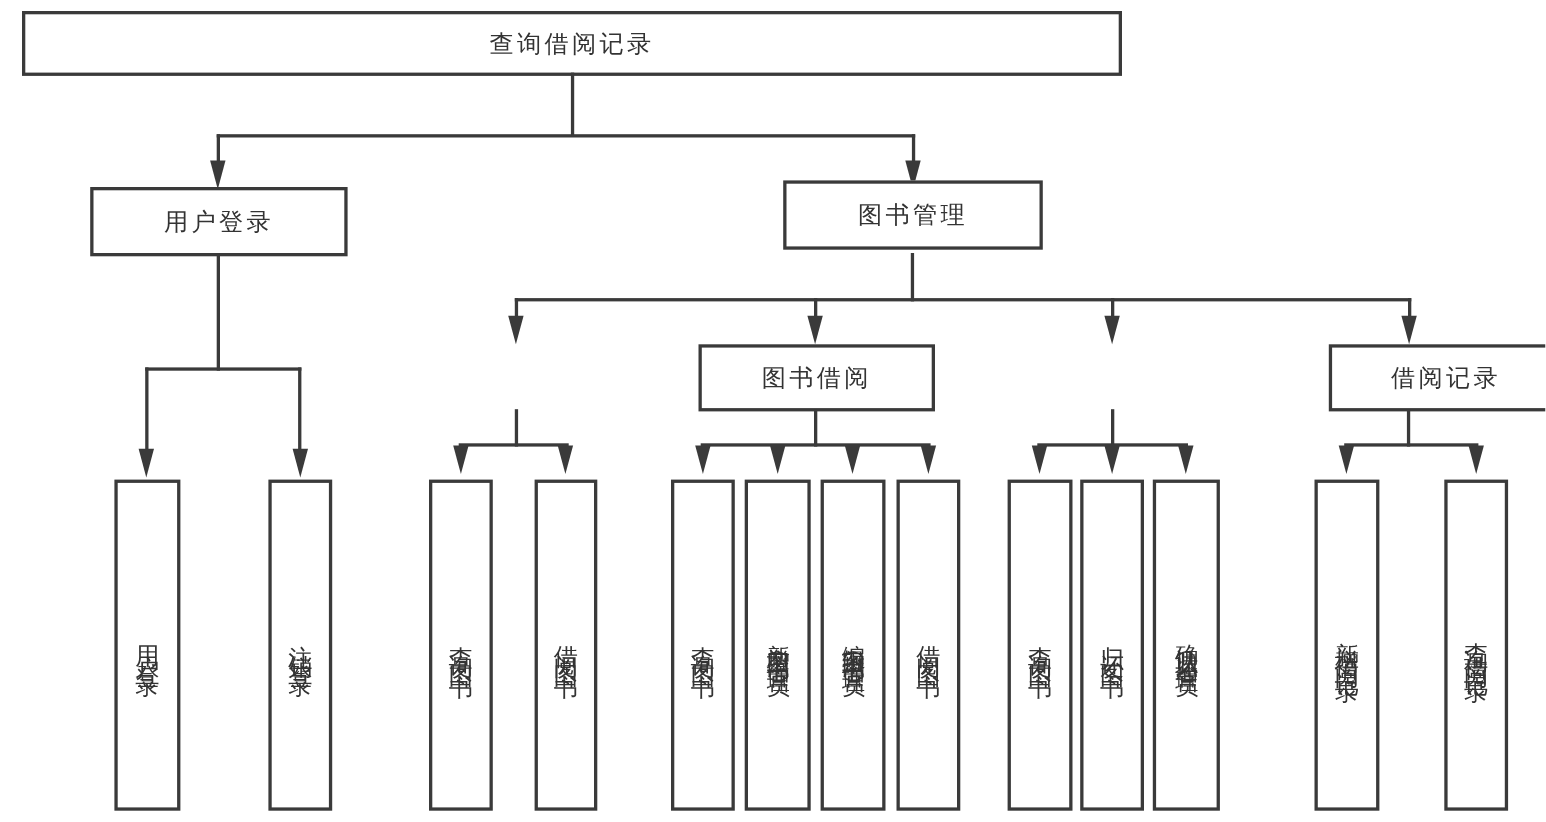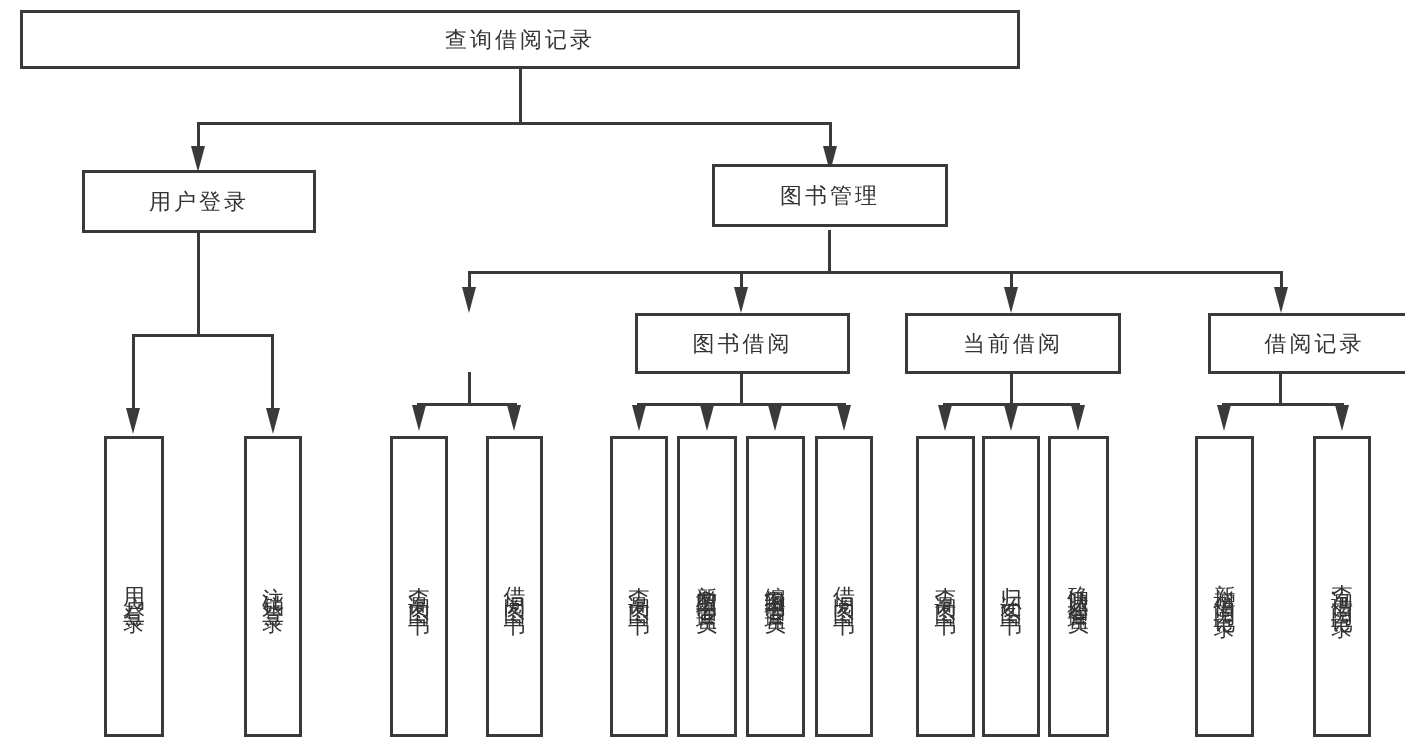--- a/index.html
+++ b/index.html
@@ -63,21 +63,20 @@
   <div class="vline" style="left:468px;top:271px;height:18px;"></div>
   <div class="arrow" style="left:462px;top:287px;"></div>
   <div class="vline" style="left:740px;top:271px;height:18px;"></div>
   <div class="arrow" style="left:734px;top:287px;"></div>
   <div class="vline" style="left:1010px;top:271px;height:18px;"></div>
   <div class="arrow" style="left:1004px;top:287px;"></div>
   <div class="vline" style="left:1280px;top:271px;height:18px;"></div>
   <div class="arrow" style="left:1274px;top:287px;"></div>
 
   <div class="box" style="left:635px;top:313px;width:215px;height:61px;">图书借阅</div>
-  <div class="box" style="left:905px;top:313px;width:216px;height:61px;">当前借阅</div>
   <div class="box" style="left:1208px;top:313px;width:213px;height:61px;">借阅记录</div>
 
   <div class="vline" style="left:468px;top:372px;height:34px;"></div>
   <div class="hline" style="left:417px;top:403px;width:100px;"></div>
   <div class="arrow" style="left:412px;top:405px;"></div>
   <div class="arrow" style="left:507px;top:405px;"></div>
 
   <div class="vline" style="left:740px;top:372px;height:34px;"></div>
   <div class="hline" style="left:637px;top:403px;width:209px;"></div>
   <div class="arrow" style="left:632px;top:405px;"></div>

